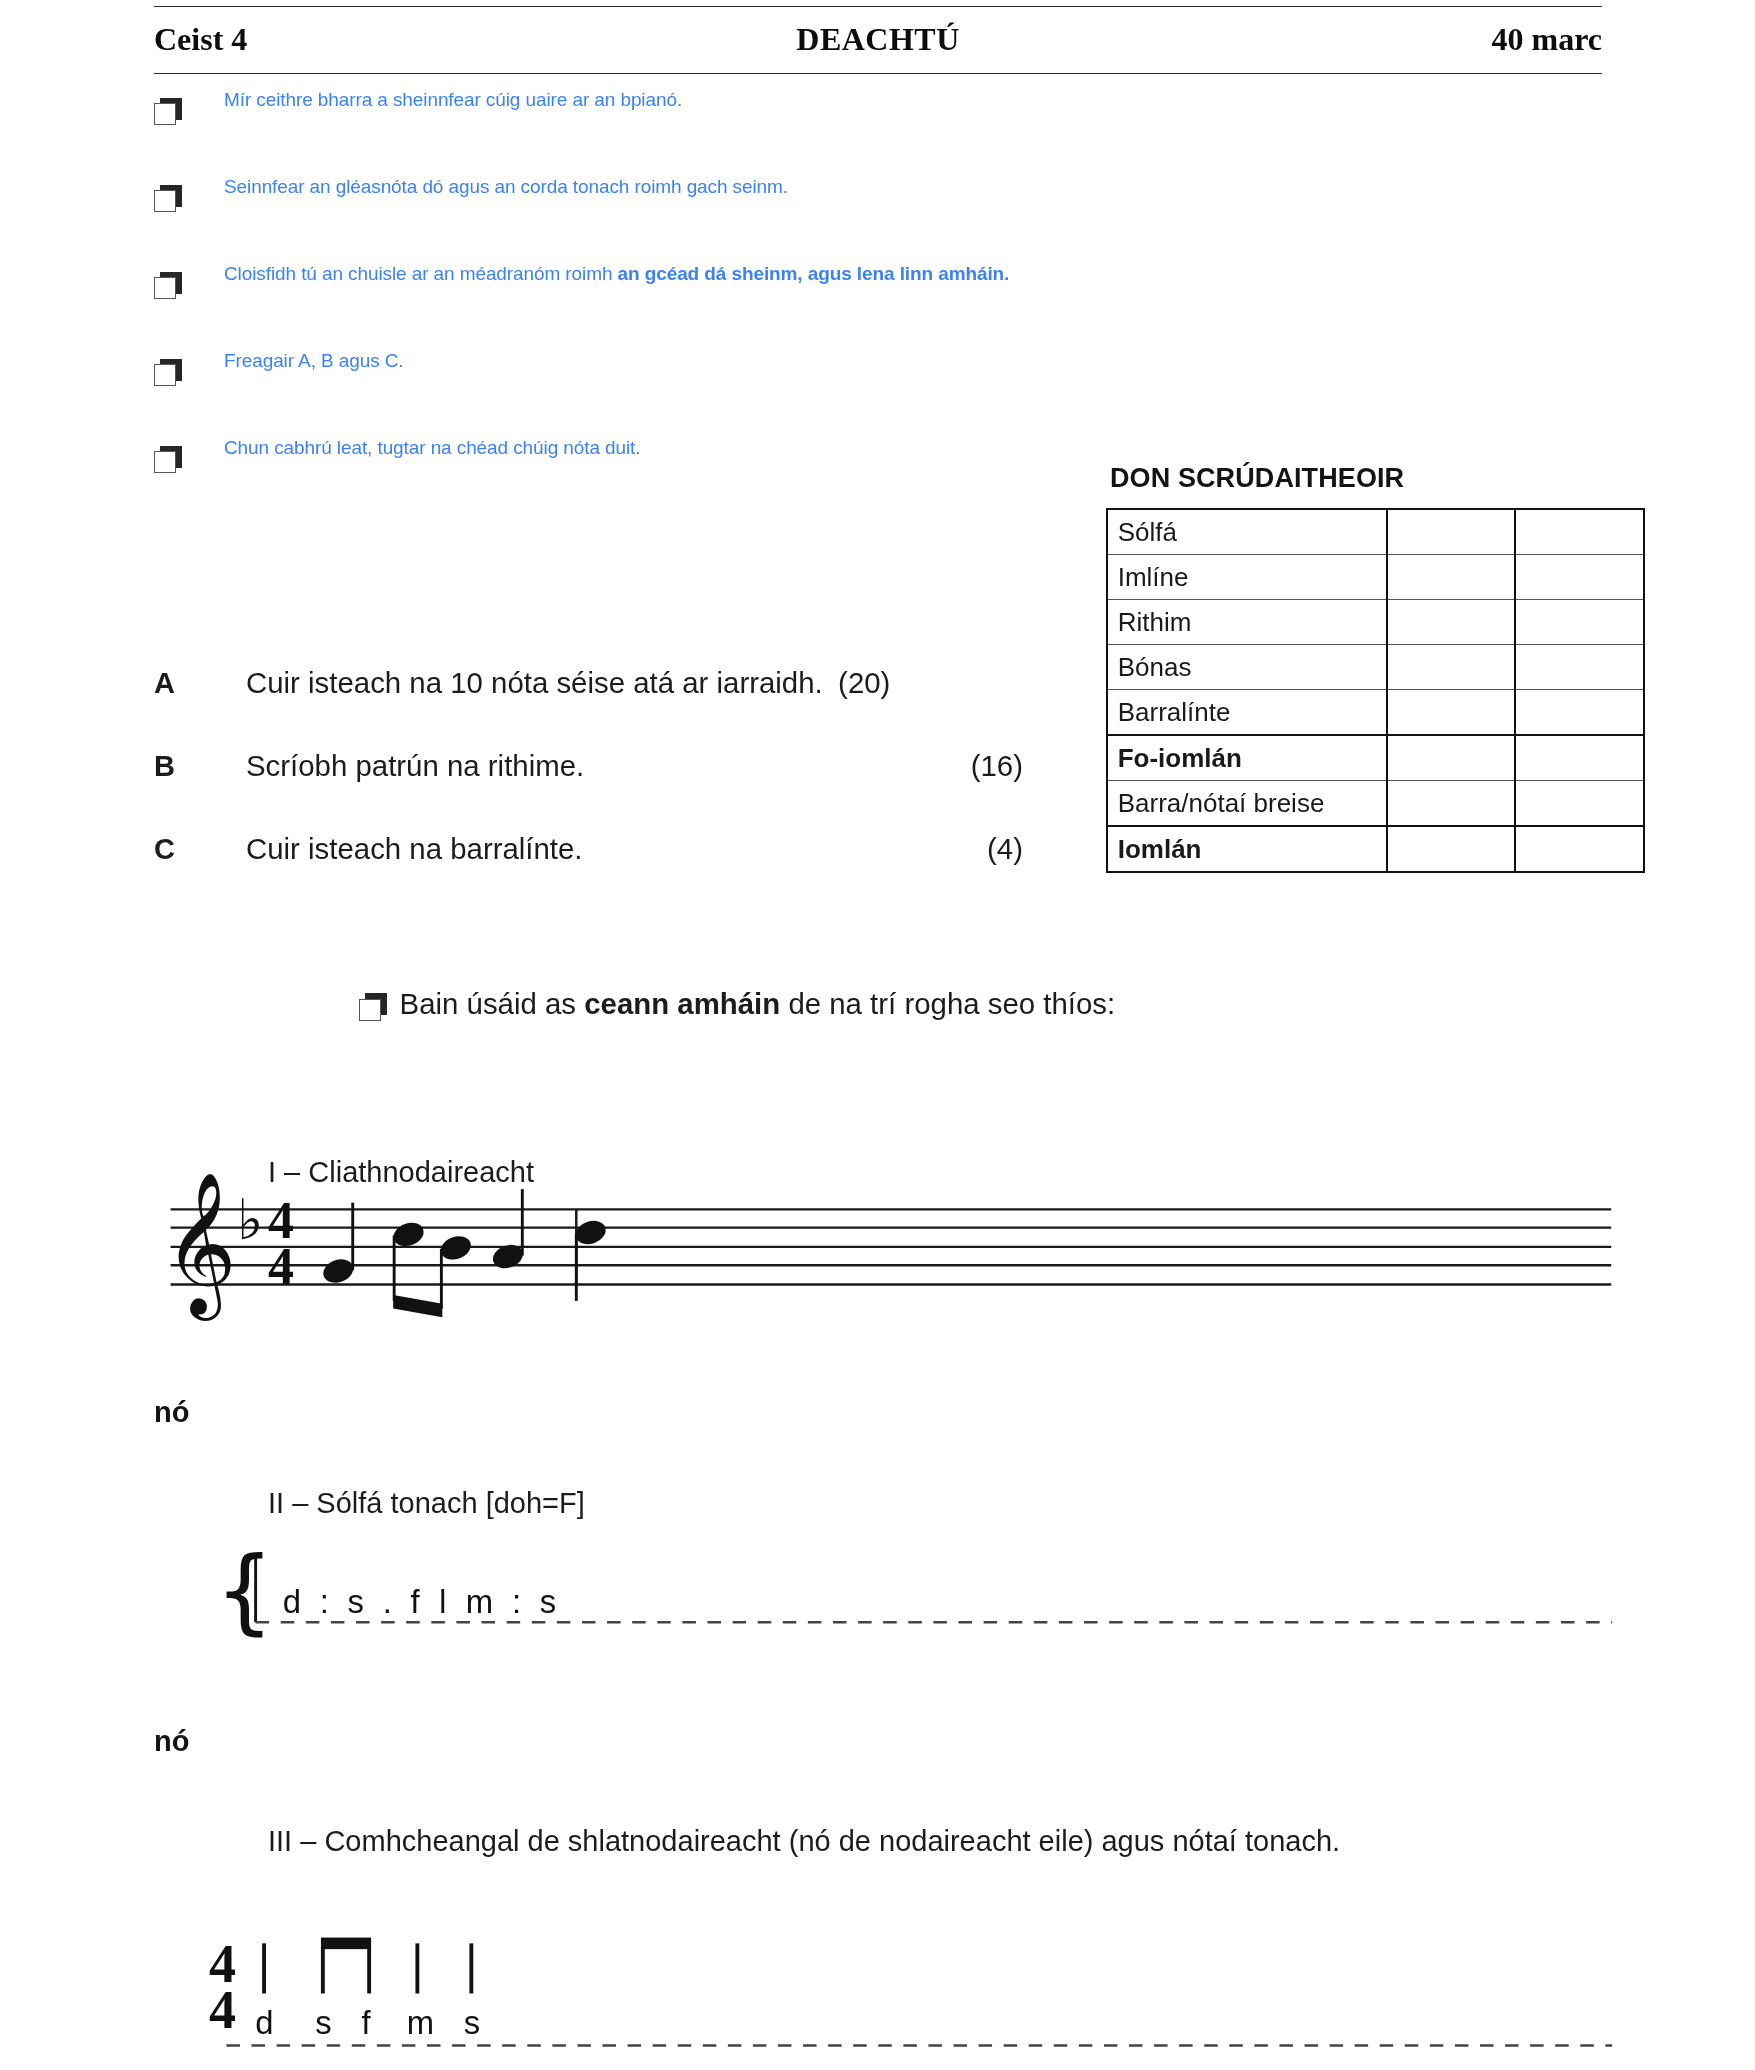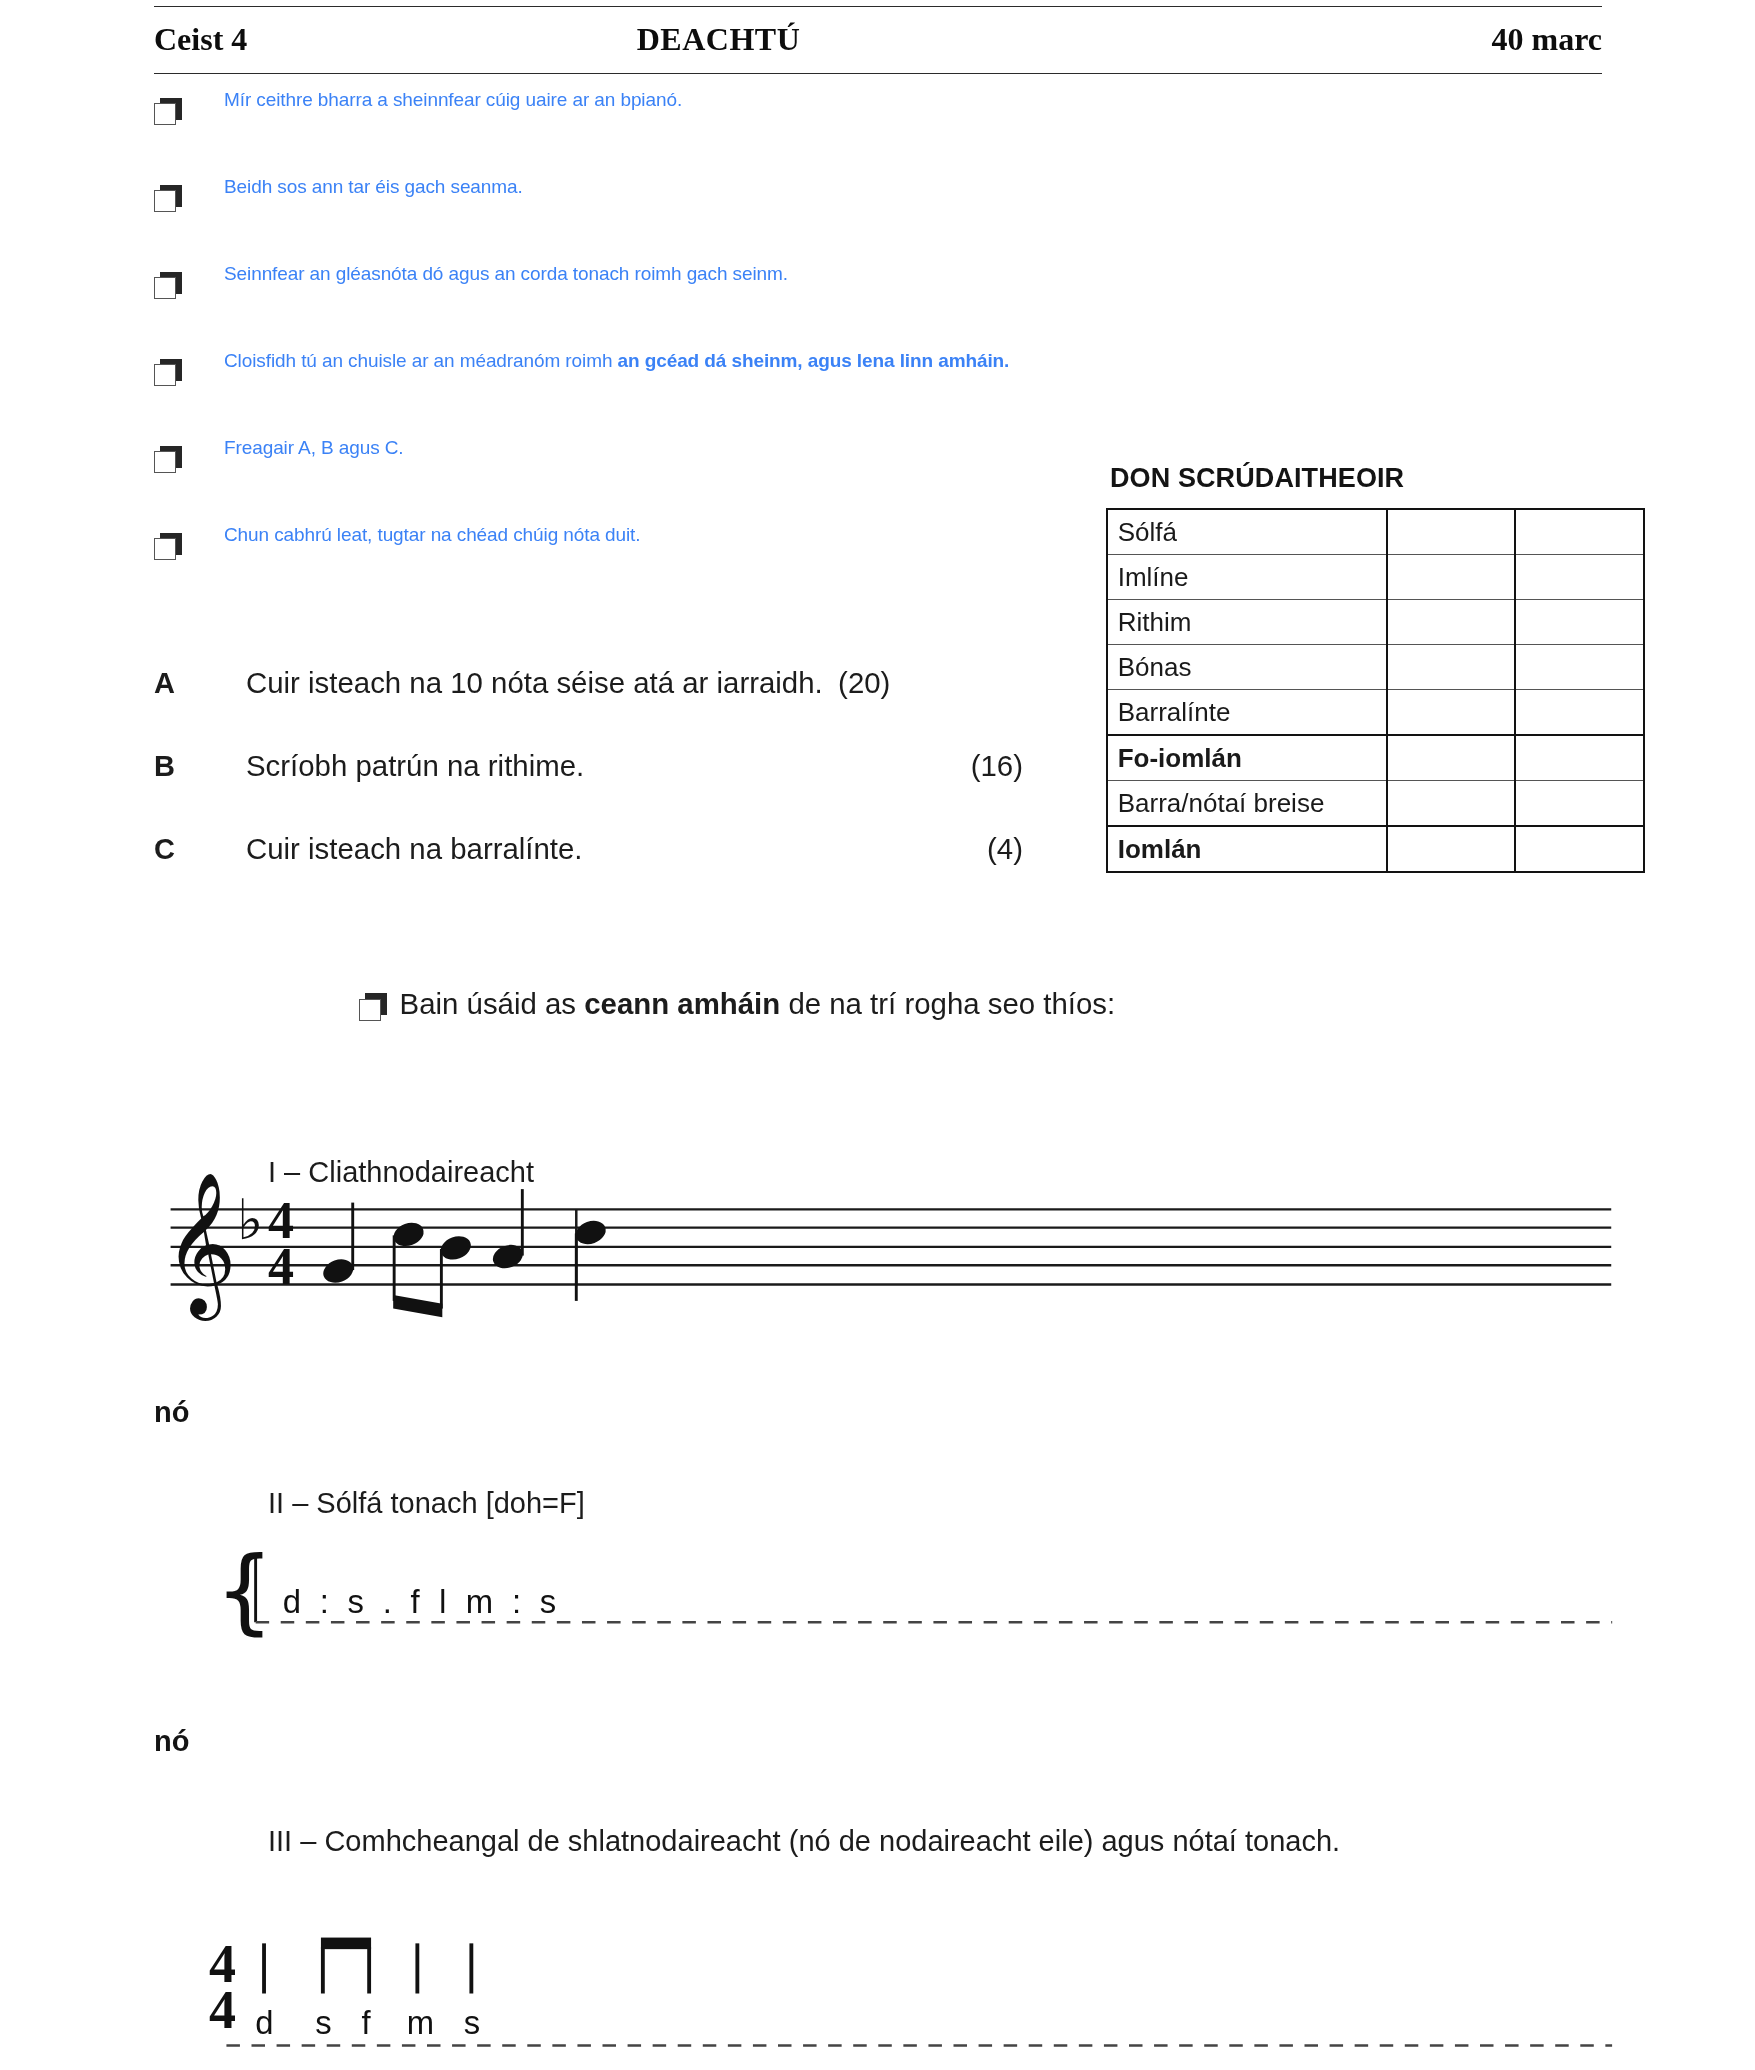--- a/index.html
+++ b/index.html
@@ -26,21 +26,21 @@
     border-bottom: 1.9px solid #2b2b2b;
     height: 66px;
     display: flex;
     align-items: center;
     font-family: "Liberation Serif", serif;
     font-weight: bold;
     font-size: 32px;
     color: #0d0d0d;
   }
   .header .h-left   { width: 33.34%; text-align: left; }
-  .header .h-center { width: 33.33%; letter-spacing: 0.5px; }
+  .header .h-center { width: 33.33%; text-align: center; letter-spacing: 0.5px; }
   .header .h-right  { width: 33.33%; text-align: right; }
 
   
   .bullets {
     position: absolute;
     left: 154px;
     top: 89px;
     width: 1448px;
   }
   .b-row {
@@ -186,24 +186,20 @@
   <div class="h-right">40 marc</div>
 </div>
 
 <div class="bullets">
 
   <div class="b-row">
     <div class="bx"><span class="boxglyph"></span></div>
     <div class="btxt"><span>Mír ceithre bharra a sheinnfear cúig uaire ar an bpianó.</span><b></b></div>
   </div>
 
-  <div class="b-row">
-    <div class="bx"><span class="boxglyph"></span></div>
-    <div class="btxt"><span>Beidh sos ann tar éis gach seanma.</span><b></b></div>
-  </div>
 
   <div class="b-row">
     <div class="bx"><span class="boxglyph"></span></div>
     <div class="btxt"><span>Seinnfear an gléasnóta dó agus an corda tonach roimh gach seinm.</span><b></b></div>
   </div>
 
   <div class="b-row">
     <div class="bx"><span class="boxglyph"></span></div>
     <div class="btxt"><span>Cloisfidh tú an chuisle ar an méadranóm roimh </span><b>an gcéad dá sheinm, agus lena linn amháin.</b></div>
   </div>

